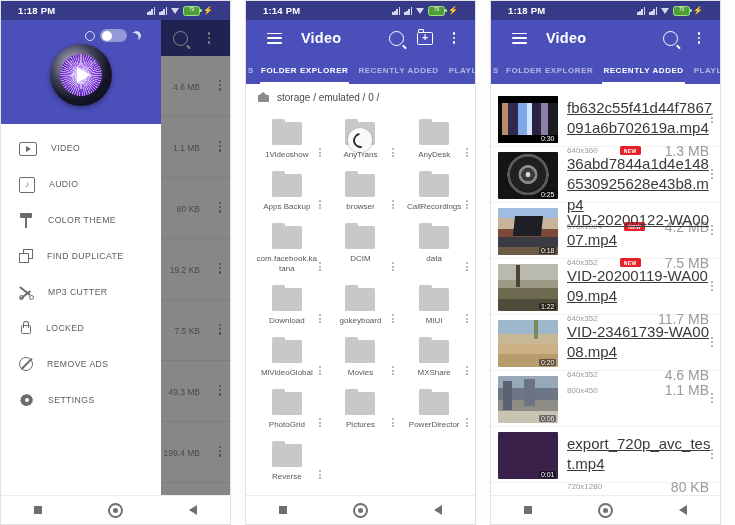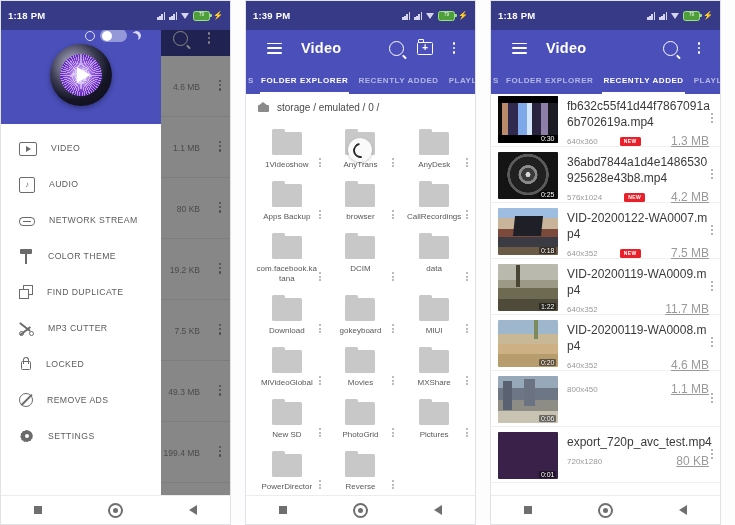--- a/index.html
+++ b/index.html
@@ -22,25 +22,25 @@
     overflow: hidden;
     border: 1px solid #e2e2e6;
     box-sizing: border-box;
   }
   #phone1 { left: 0px; }
   #phone2 { left: 245px; }
   #phone3 { left: 490px; }
 
   
   .statusbar {
-    height: 29px;
+    height: 19px;
     background: #373a86;
     display: flex;
     align-items: center;
-    padding: 0 7px;
+    padding: 0 17px;
     box-sizing: border-box;
     position: relative;
     z-index: 40;
   }
   .status-time {
     color: #ffffff;
     font-size: 9.5px;
     font-weight: bold;
     letter-spacing: .2px;
   }
@@ -329,28 +329,28 @@
   }
   .v-thumb{
     width:60px;height:47px;flex:none;border-radius:1px;position:relative;overflow:hidden;background:#333;
   }
   .v-dur{
     position:absolute;right:2px;bottom:1px;color:#ffffff;font-size:7px;
     background:rgba(0,0,0,.42); padding:0 1.5px; border-radius:1px;
     text-shadow:0 0 2px #000;
   }
   .v-meta{flex:1;padding-left:9px;padding-top:2px;min-width:0;}
-  .v-name{font-size:12px;color:#3a3a3a;line-height:1.35;word-break:break-all;}
+  .v-name{font-size:15px;color:#3a3a3a;line-height:1.35;word-break:break-all;text-decoration:underline;}
   .v-sub{display:flex;align-items:center;margin-top:4px;}
   .v-res{font-size:8px;color:#9a9a9a;}
   .v-new{
     background:#e8202a;color:#ffffff;font-size:5px;font-weight:bold;
     padding:1.5px 4px;border-radius:1.5px;margin-left:22px;letter-spacing:.4px;
   }
-  .v-size{font-size:12px;color:#9a9a9a;margin-left:auto;padding-right:4px;text-decoration:underline;}
+  .v-size{font-size:14px;color:#9a9a9a;margin-left:auto;padding-right:4px;}
   .v-kebab{position:absolute;right:7px;top:22px;display:flex;flex-direction:column;gap:1.8px;align-items:center;}
   .v-kebab b{width:2.1px;height:2.1px;border-radius:50%;background:#9a9a9a;display:block;}
 
   
   .th0{background:linear-gradient(90deg,#0a0a0a 0 6%, #b98b6a 6% 16%, #2f2a4e 16% 34%, #7fa8e8 34% 48%, #d6e6fa 48% 56%, #2a2340 56% 72%, #8d7fa8 72% 84%, #1b1b24 84% 100%);}
   .th0::after{content:"";position:absolute;left:0;right:0;top:0;height:7px;background:#000;}
   .th0::before{content:"";position:absolute;left:0;right:0;bottom:0;height:8px;background:#000;}
   .th1{background:radial-gradient(circle at 50% 48%, #d8d8d8 0 6%, #3b3b3b 7% 17%, #8a8a8a 18% 24%, #202020 25% 46%, #5a5a5a 47% 53%, #141414 54% 100%), #0e0e12;}
   .th2{background:linear-gradient(180deg,#9fbde0 0 22%,#c8b49a 22% 45%,#7c4a3a 45% 62%,#3b3b44 62% 82%,#6b5a45 82% 100%);}
   .th2::after{content:"";position:absolute;left:26%;top:18%;width:46%;height:42%;background:#1f1f28;transform:skewX(-6deg);}
@@ -494,26 +494,20 @@
       <div class="drawer-items" id="drawer-items">
           <div class="dr-item">
             <span class="dr-ico ic-video"></span>
             <span class="dr-label">VIDEO</span>
           </div>
           <div class="dr-item">
             <span class="dr-ico ic-audio">♪</span>
             <span class="dr-label">AUDIO</span>
           </div>
           <div class="dr-item">
-            <span class="dr-ico ic-link">
-              <i></i>
-            </span>
-            <span class="dr-label">NETWORK STREAM</span>
-          </div>
-          <div class="dr-item">
             <span class="dr-ico ic-theme"></span>
             <span class="dr-label">COLOR THEME</span>
           </div>
           <div class="dr-item">
             <span class="dr-ico ic-dup"></span>
             <span class="dr-label">FIND DUPLICATE</span>
           </div>
           <div class="dr-item">
             <span class="dr-ico ic-cut">
               <i></i>
@@ -545,21 +539,21 @@
       <span class="nav-ci">
           <i></i>
         </span>
       <span class="nav-tr"></span>
     </div>
   </div>
 
   <div class="phone" id="phone2">
 
     <div class="statusbar">
-      <div class="status-time">1:39 PM</div>
+      <div class="status-time">1:14 PM</div>
       <div class="status-icons">
         <span class="sig">
             <i></i>
             <i></i>
             <i></i>
             <i></i>
           </span>
         <span class="sig">
             <i></i>
             <i></i>
@@ -747,29 +741,20 @@
           <div class="folder-ico"></div>
           <div class="folder-name">MXShare</div>
           <div class="cell-kebab">
             <b></b>
             <b></b>
             <b></b>
           </div>
         </div>
         <div class="folder-cell">
           <div class="folder-ico"></div>
-          <div class="folder-name">New SD</div>
-          <div class="cell-kebab">
-            <b></b>
-            <b></b>
-            <b></b>
-          </div>
-        </div>
-        <div class="folder-cell">
-          <div class="folder-ico"></div>
           <div class="folder-name">PhotoGrid</div>
           <div class="cell-kebab">
             <b></b>
             <b></b>
             <b></b>
           </div>
         </div>
         <div class="folder-cell">
           <div class="folder-ico"></div>
           <div class="folder-name">Pictures</div>
@@ -934,21 +919,21 @@
               <b></b>
               <b></b>
               <b></b>
             </div>
           </div>
           <div class="v-row">
             <div class="v-thumb th4">
               <span class="v-dur">0:20</span>
             </div>
             <div class="v-meta">
-              <div class="v-name">VID-20200119-WA0008.mp4</div>
+              <div class="v-name">VID-23461739-WA0008.mp4</div>
               <div class="v-sub">
                 <span class="v-res">640x352</span>
                 <span class="v-size">4.6 MB</span>
               </div>
             </div>
             <div class="v-kebab">
               <b></b>
               <b></b>
               <b></b>
             </div>

